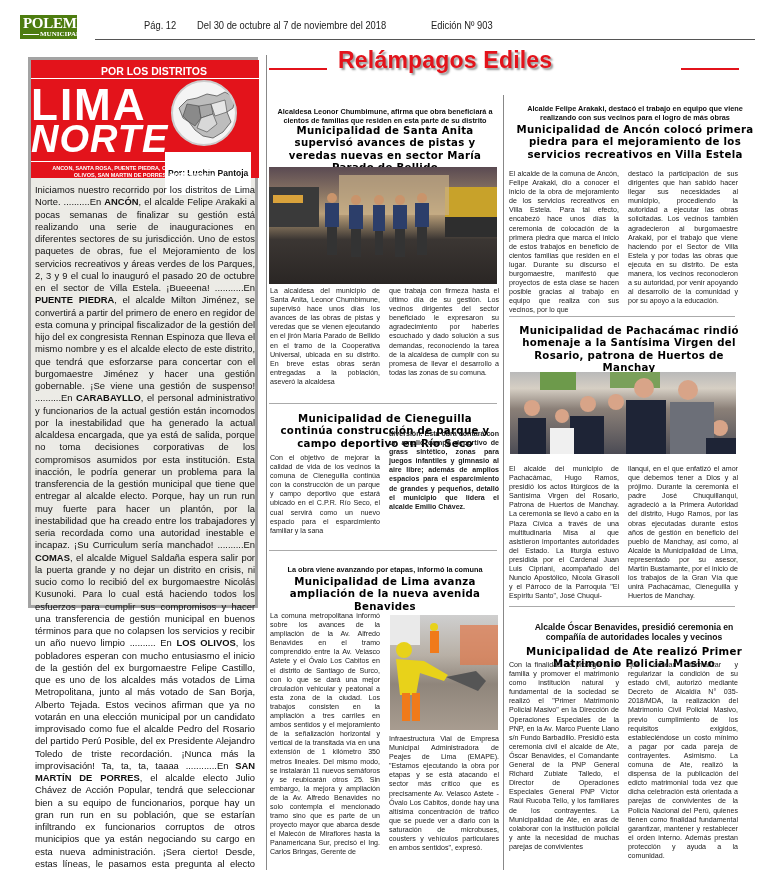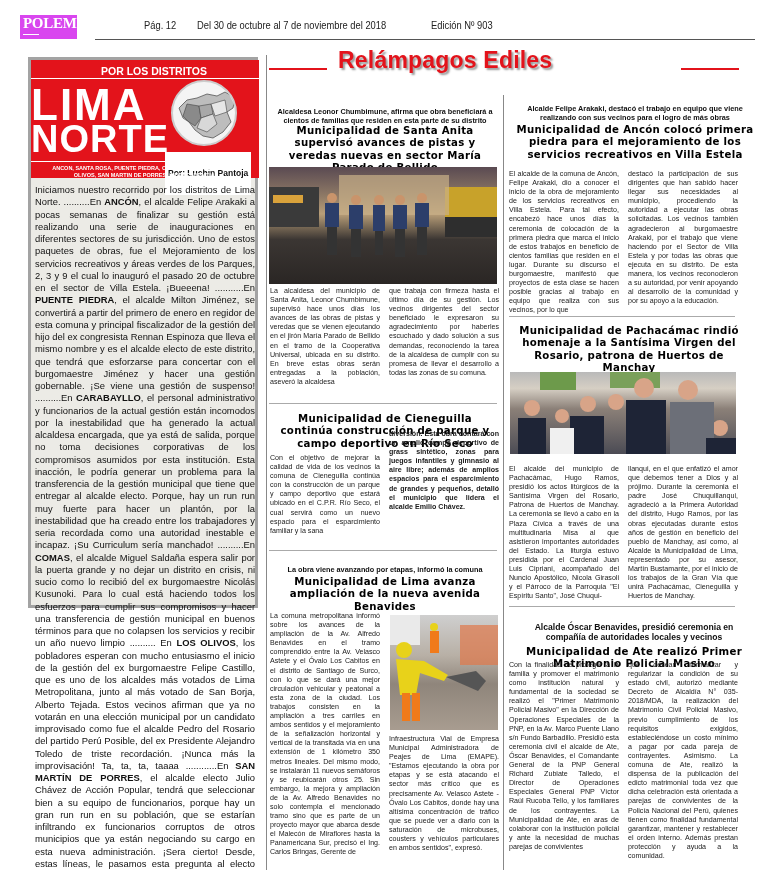--- a/index.html
+++ b/index.html
@@ -1,37 +1,37 @@
 <!DOCTYPE html>
 <html><head>
 <meta charset="utf-8">
 <style>
   * { box-sizing: border-box; margin: 0; padding: 0; }
   html, body { width: 765px; height: 870px; background: #ffffff; overflow: hidden; }
   body { position: relative; font-family: "Liberation Sans", sans-serif; color: #111; }
 
   
-  .masthead { position: absolute; left: 20px; top: 15px; width: 57px; height: 24px; background: #d946ef; color: #fff; }
+  .masthead { position: absolute; left: 20px; top: 15px; width: 57px; height: 24px; background: #4d7c0f; color: #fff; }
   .masthead .m1 { position: absolute; left: 3px; top: 0px; font-family: "Liberation Serif", serif; font-weight: bold; font-size: 15px; letter-spacing: -0.3px; line-height: 17px; }
   .masthead .bar { position: absolute; left: 3px; top: 19px; width: 16px; height: 1px; background: #fff; }
-  .masthead .m2 { position: absolute; left: 20px; top: 15px; font-family: "Liberation Serif", serif; font-weight: bold; font-size: 7px; line-height: 8px; margin-top: 20px; }
+  .masthead .m2 { position: absolute; left: 20px; top: 15px; font-family: "Liberation Serif", serif; font-weight: bold; font-size: 7px; line-height: 8px; }
   .hdr-info { position: absolute; top: 19px; font-size: 11px; font-family: "Liberation Sans Narrow", "Liberation Sans", sans-serif; color: #222; transform: scaleX(0.85); transform-origin: left; }
   .hdr-rule { position: absolute; left: 95px; top: 39px; width: 660px; height: 1px; background: #555; }
 
   
   .section-title { position: absolute; left: 338px; top: 47px; font-size: 23px; font-weight: bold; color: #e3131b; text-shadow: 2px 2px 2px #999; letter-spacing: 0.2px; }
   .title-line { position: absolute; top: 68px; height: 2px; background: #e3131b; }
 
   
   .left-col { position: absolute; left: 28px; top: 57px; width: 230px; height: 551px; border: 3px solid #a3a3a3; background: #ecebe6; }
   .lima-box { position: absolute; left: 0; top: 0; width: 228px; height: 118px; background: #e3131b; color: #fff; }
   .lima-box .por { position: absolute; left: 0; width: 160px; top: 5px; text-align: center; font-weight: bold; font-size: 10.5px; }
   .lima-box .rule { position: absolute; left: 28px; width: 208px; top: 18px; height: 1px; background: #fff; }
   .lima-box .lima { position: absolute; left: 28px; top: 24px; font-size: 44px; font-weight: bold; line-height: 42px; letter-spacing: 2px; }
-  .lima-box .norte { position: absolute; left: 28px; top: 60px; font-size: 38px; font-weight: bold; line-height: 38px; letter-spacing: 1px; }
+  .lima-box .norte { position: absolute; left: 28px; top: 60px; font-size: 38px; font-weight: bold; line-height: 38px; letter-spacing: 1px; font-style: italic; }
   .lima-box .map { position: absolute; left: 168px; top: 20px; width: 66px; height: 66px; border-radius: 50%; background: #f4f4f4; border: 2px solid #ccc; overflow: hidden; }
   .lima-box .author { position: absolute; left: 162px; top: 92px; background: #fff; color: #111; font-size: 8.5px; font-weight: bold; padding: 16px 3px; line-height: 11px; }
   .lima-box .author-rule { position: absolute; left: 28px; top: 101px; width: 134px; height: 1px; background: #fff; }
   .lima-box .districts { position: absolute; left: 0; width: 228px; top: 105px; text-align: center; font-size: 5.5px; font-weight: bold; line-height: 6.5px; }
   .left-body { position: absolute; left: 4px; top: 124px; width: 220px; font-size: 9.4px; line-height: 12.25px; text-align: justify; color: #111; font-family: "Liberation Sans Narrow", "Liberation Sans", sans-serif; }
   .left-body b { font-weight: bold; }
 
   .vrule { position: absolute; width: 1px; background: #888; }
   .hrule { position: absolute; height: 1px; background: #aaa; }
 

